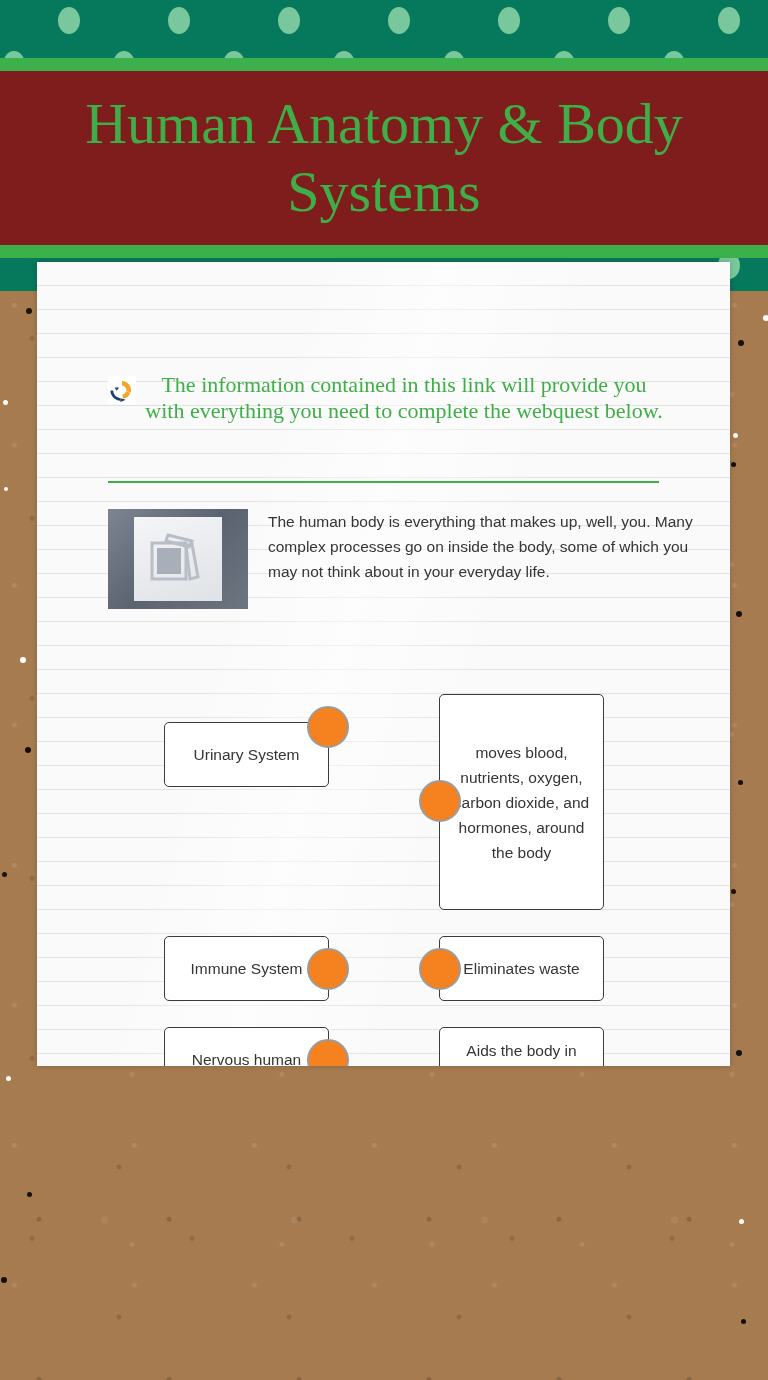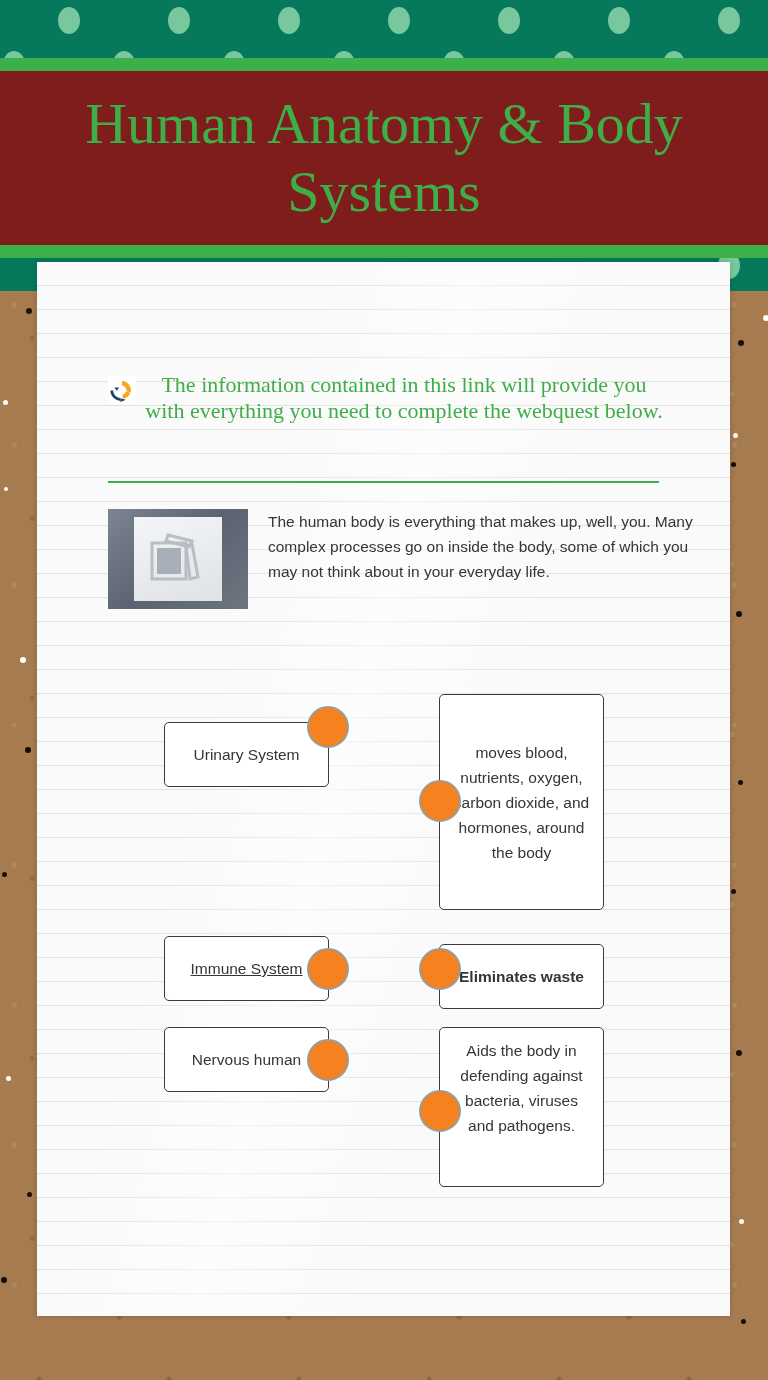--- a/index.html
+++ b/index.html
@@ -104,21 +104,21 @@
     background: #79c79d;
     top: -6px;
   }
 
   
   #notebook-paper {
     position: absolute;
     top: 262px;
     left: 37px;
     width: 693px;
-    height: 1054px;
+    height: 804px;
     background-color: #fafafa;
     background-image:
       repeating-linear-gradient(
         to bottom,
         #fafafa 0px,
         #fafafa 23px,
         #e2e2e2 23px,
         #e2e2e2 24px
       );
     box-shadow: 0 0 6px rgba(0,0,0,.18);
@@ -340,26 +340,26 @@
       </div>
       <div class="match-dot left-dot" style="top:12px;"></div>
 
       <div class="match-card right" style="top:0; height:216px;">
         <span>moves blood, nutrients, oxygen, carbon dioxide, and hormones, around the body</span>
       </div>
       <div class="match-dot right-dot" style="top:86px;"></div>
     </div>
 
     <div class="match-row" style="height:65px;">
-      <div class="match-card left" style="top:0; height:65px;text-decoration:underline;">
+      <div class="match-card left" style="top:0; height:65px;">
         <span>Immune System</span>
       </div>
       <div class="match-dot left-dot" style="top:12px;"></div>
 
-      <div class="match-card right" style="top:8px; height:65px;font-weight:bold;">
+      <div class="match-card right" style="top:0; height:65px;">
         <span>Eliminates waste</span>
       </div>
       <div class="match-dot right-dot" style="top:12px;"></div>
     </div>
 
     <div class="match-row" style="height:160px;">
       <div class="match-card left" style="top:0; height:65px;">
         <span>Nervous human</span>
       </div>
       <div class="match-dot left-dot" style="top:12px;"></div>

